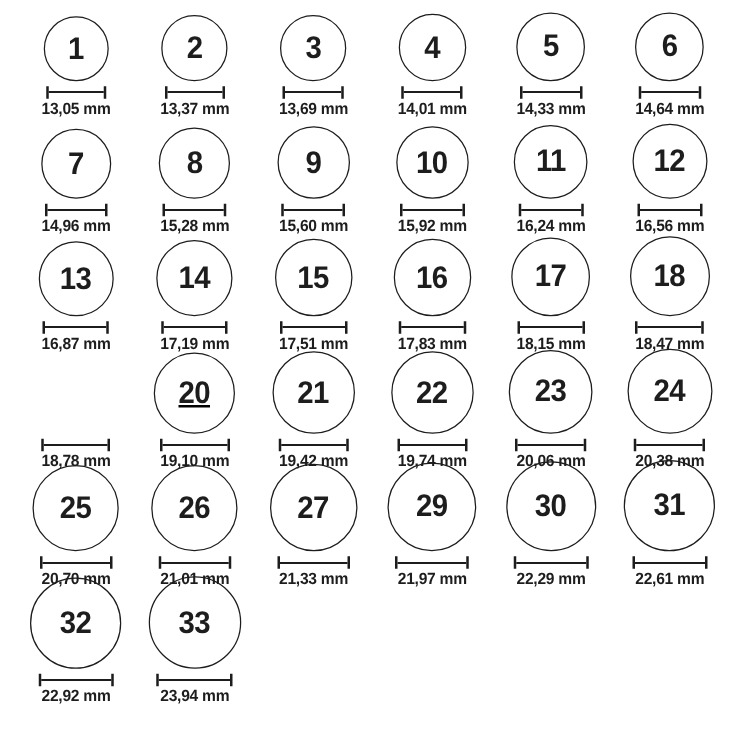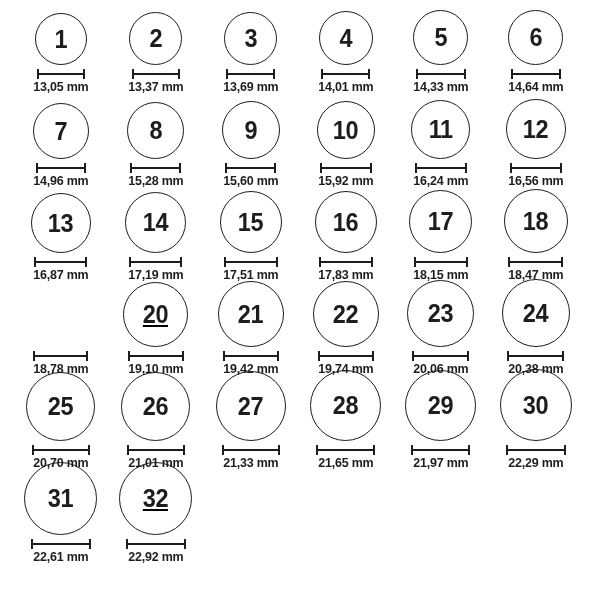--- a/index.html
+++ b/index.html
@@ -249,46 +249,46 @@
     </div>
     <div class="cell">
       <div class="circle" style="width: 70px; height: 70px;">
         <span class="num">27</span>
       </div>
       <div class="measure" style="width: 58px;"></div>
       <div class="mm">21,33 mm</div>
     </div>
     <div class="cell">
       <div class="circle" style="width: 71px; height: 71px;">
-        <span class="num">28</span>
-      </div>
-      <div class="measure" style="width: 59px;"></div>
-      <div class="mm">21,65 mm</div>
-    </div>
-    <div class="cell">
-      <div class="circle" style="width: 71px; height: 71px;">
         <span class="num">29</span>
       </div>
       <div class="measure" style="width: 59px;"></div>
       <div class="mm">21,97 mm</div>
     </div>
     <div class="cell">
       <div class="circle" style="width: 72px; height: 72px;">
         <span class="num">30</span>
       </div>
       <div class="measure" style="width: 60px;"></div>
       <div class="mm">22,29 mm</div>
     </div>
     <div class="cell">
       <div class="circle" style="width: 73px; height: 73px;">
         <span class="num">31</span>
       </div>
       <div class="measure" style="width: 60px;"></div>
       <div class="mm">22,61 mm</div>
     </div>
     <div class="cell">
-      <div class="circle" style="width: 73px; height: 73px; text-decoration: underline;">
+      <div class="circle" style="width: 73px; height: 73px;">
         <span class="num">32</span>
       </div>
       <div class="measure" style="width: 60px;"></div>
       <div class="mm">22,92 mm</div>
+    </div>
+    <div class="cell">
+      <div class="circle" style="width: 74px; height: 74px;">
+        <span class="num">33</span>
+      </div>
+      <div class="measure" style="width: 61px;"></div>
+      <div class="mm">23,94 mm</div>
     </div>
   </div>
 
 </body></html>

